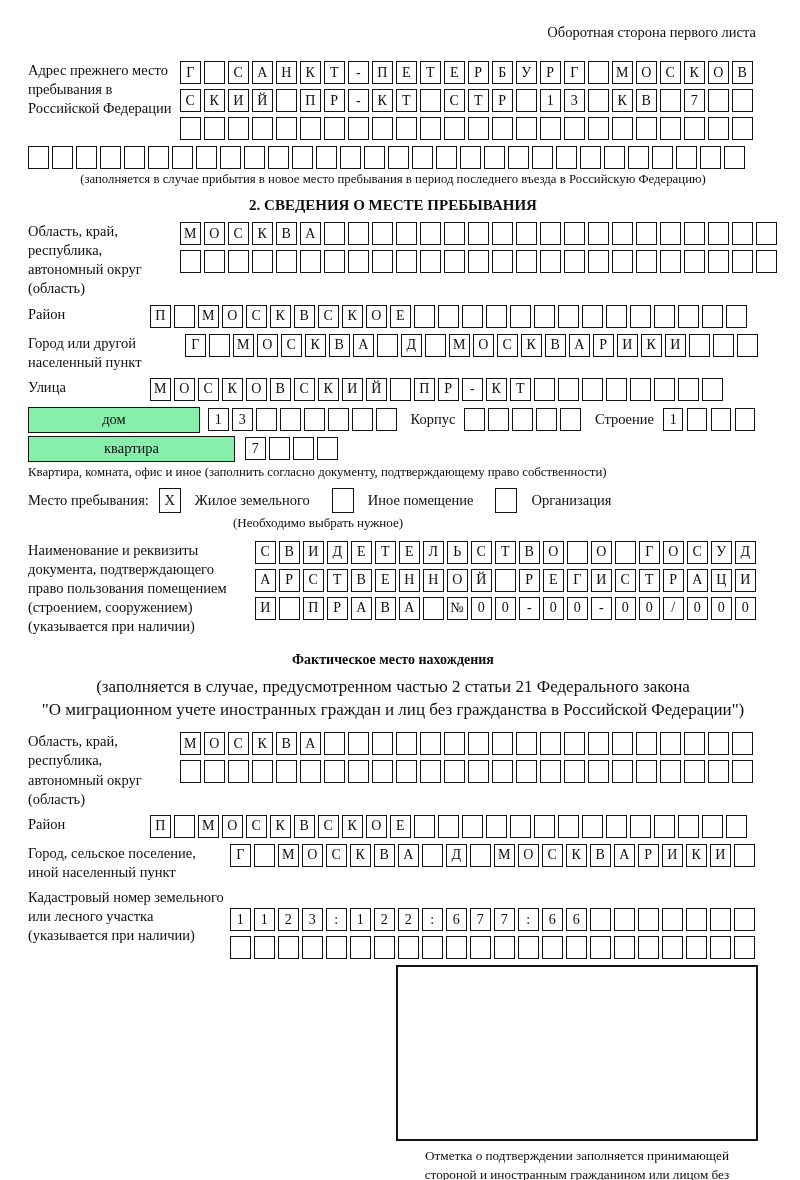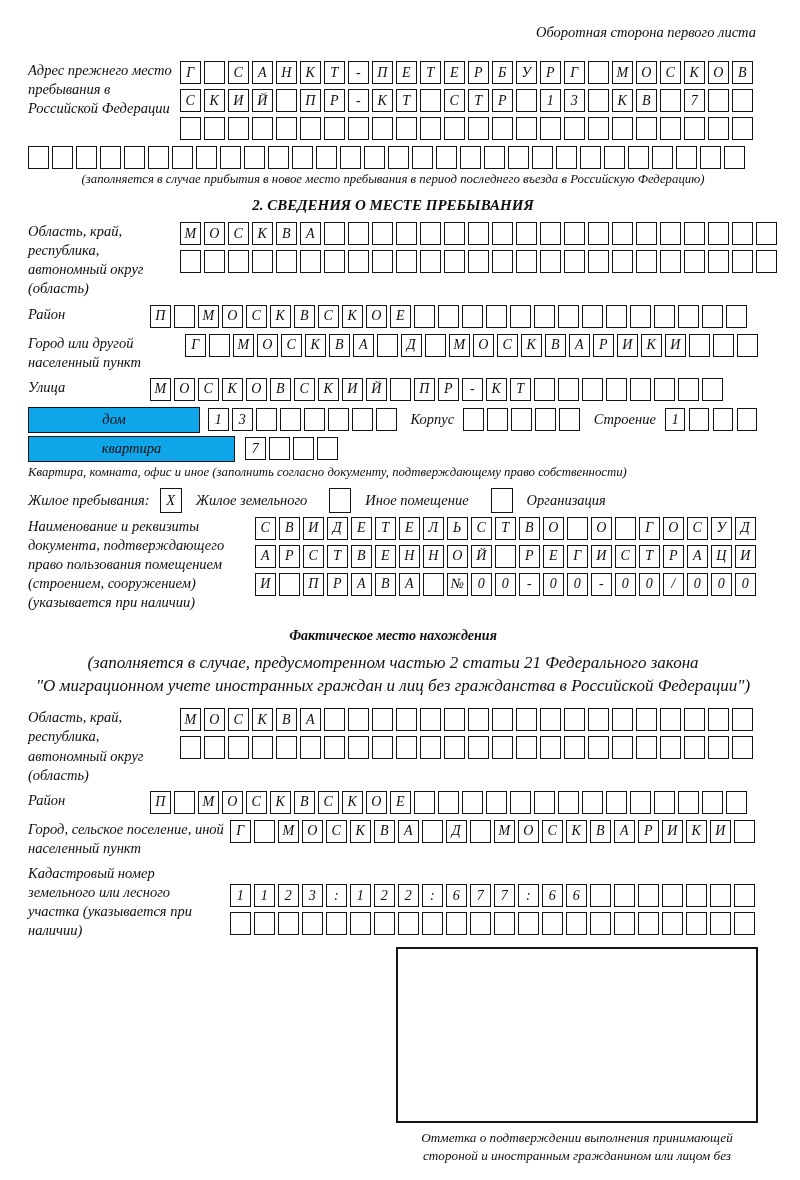--- a/index.html
+++ b/index.html
@@ -1,35 +1,35 @@
 <!DOCTYPE html>
 <html><head>
 <meta charset="utf-8">
 <style>
   html,body{margin:0;padding:0;background:#fff;}
   body{width:800px;height:1180px;overflow:hidden;color:#0e0e0e;
        font-family:"Liberation Serif","DejaVu Serif",serif;}
-  .page{box-sizing:border-box;width:800px;height:1076px;padding:10px 42px 0 28px;position:relative;font-style:italic;}
+  .page{box-sizing:border-box;width:800px;height:1076px;padding:10px 42px 0 28px;position:relative;}
   .header{text-align:right;font-size:14.5px;margin:14px 2px 20px 0;}
   .field{display:flex;align-items:flex-start;margin-bottom:6px;}
   .label{font-size:14.5px;line-height:1.32;flex:0 0 auto;box-sizing:border-box;padding-right:6px;}
   .w152{width:152px;} .w122{width:122px;} .w157{width:157px;} .w202{width:202px;} .w225{width:227px;}
   .rows{display:flex;flex-direction:column;gap:5px;}
   .cellrow{display:flex;gap:3.5px;}
   .cell{box-sizing:border-box;flex:0 0 20.5px;width:20.5px;height:23px;border:1.6px solid #141414;
         display:flex;align-items:center;justify-content:center;font-size:14px;background:#fff;}
   .fullrow{margin:5px 0 3px 0;}
   .caption{font-size:12.8px;margin:2px 0 8px 0;}
   .center{text-align:center;}
   .sec-title{font-weight:bold;font-size:15px;text-align:center;margin:10px 0 8px 0;}
   .sub-title{font-weight:bold;font-size:14px;text-align:center;margin:16px 0 8px 0;}
   .note-line{font-size:17px;text-align:center;line-height:1.35;}
   .inline-row{display:flex;align-items:center;margin-bottom:3px;}
   .field-rect{box-sizing:border-box;height:26px;border:1.8px solid #141414;display:flex;align-items:center;
-              justify-content:center;font-size:14.5px;background:#0ea5e9;}
+              justify-content:center;font-size:14.5px;background:#86efac;}
   .rect170{width:172px;margin-right:8px;}
   .rect205{width:207px;margin-right:10px;}
   .inline-label{font-size:14.5px;margin:0 9px 0 14px;}
   .stay-row{display:flex;align-items:center;margin:6px 0 2px 0;font-size:14.5px;}
   .stay-row .label{padding-right:10px;}
   [data-options]{display:flex;align-items:center;}
   .checkbox{box-sizing:border-box;width:22px;height:25px;border:1.6px solid #141414;display:inline-flex;
             align-items:center;justify-content:center;font-size:14.5px;margin-right:14px;background:#fff;}
   .opt-label{margin-right:22px;}
   .stay-note{font-size:13px;margin:2px 0 10px 205px;}
@@ -350,30 +350,31 @@
     <div class="cellrow">
         <span class="cell">7</span>
         <span class="cell"></span>
         <span class="cell"></span>
         <span class="cell"></span>
       </div>
   </div>
   <div class="caption">Квартира, комната, офис и иное (заполнить согласно документу, подтверждающему право собственности)</div>
 
   <div class="stay-row">
-    <span class="label">Жилое пребывания:</span>
+    <span class="label">Место пребывания:</span>
     <span data-options="section2.stay_type.options">
         <span class="checkbox">X</span>
         <span class="opt-label">Жилое земельного</span>
         <span class="checkbox"></span>
         <span class="opt-label">Иное помещение</span>
         <span class="checkbox"></span>
         <span class="opt-label">Организация</span>
       </span>
   </div>
+  <div class="stay-note">(Необходимо выбрать нужное)</div>
 
   <div class="field doc-field">
     <div class="label w225">Наименование и реквизиты документа, подтверждающего право пользования помещением (строением, сооружением) (указывается при наличии)</div>
     <div class="rows">
       <div class="cellrow">
           <span class="cell">С</span>
           <span class="cell">В</span>
           <span class="cell">И</span>
           <span class="cell">Д</span>
           <span class="cell">Е</span>
@@ -614,19 +615,19 @@
           <span class="cell"></span>
           <span class="cell"></span>
           <span class="cell"></span>
         </div>
     </div>
   </div>
 
   <div class="stamp-wrap">
     <div class="stamp-box"></div>
     <div class="stamp-caption">
-      <div>Отметка о подтверждении выполнения принимающей</div>
+      <div>Отметка о подтверждении заполняется принимающей</div>
       <div>стороной и иностранным гражданином или лицом без</div>
 
     </div>
   </div>
 
 </div>
 
 </body></html>

